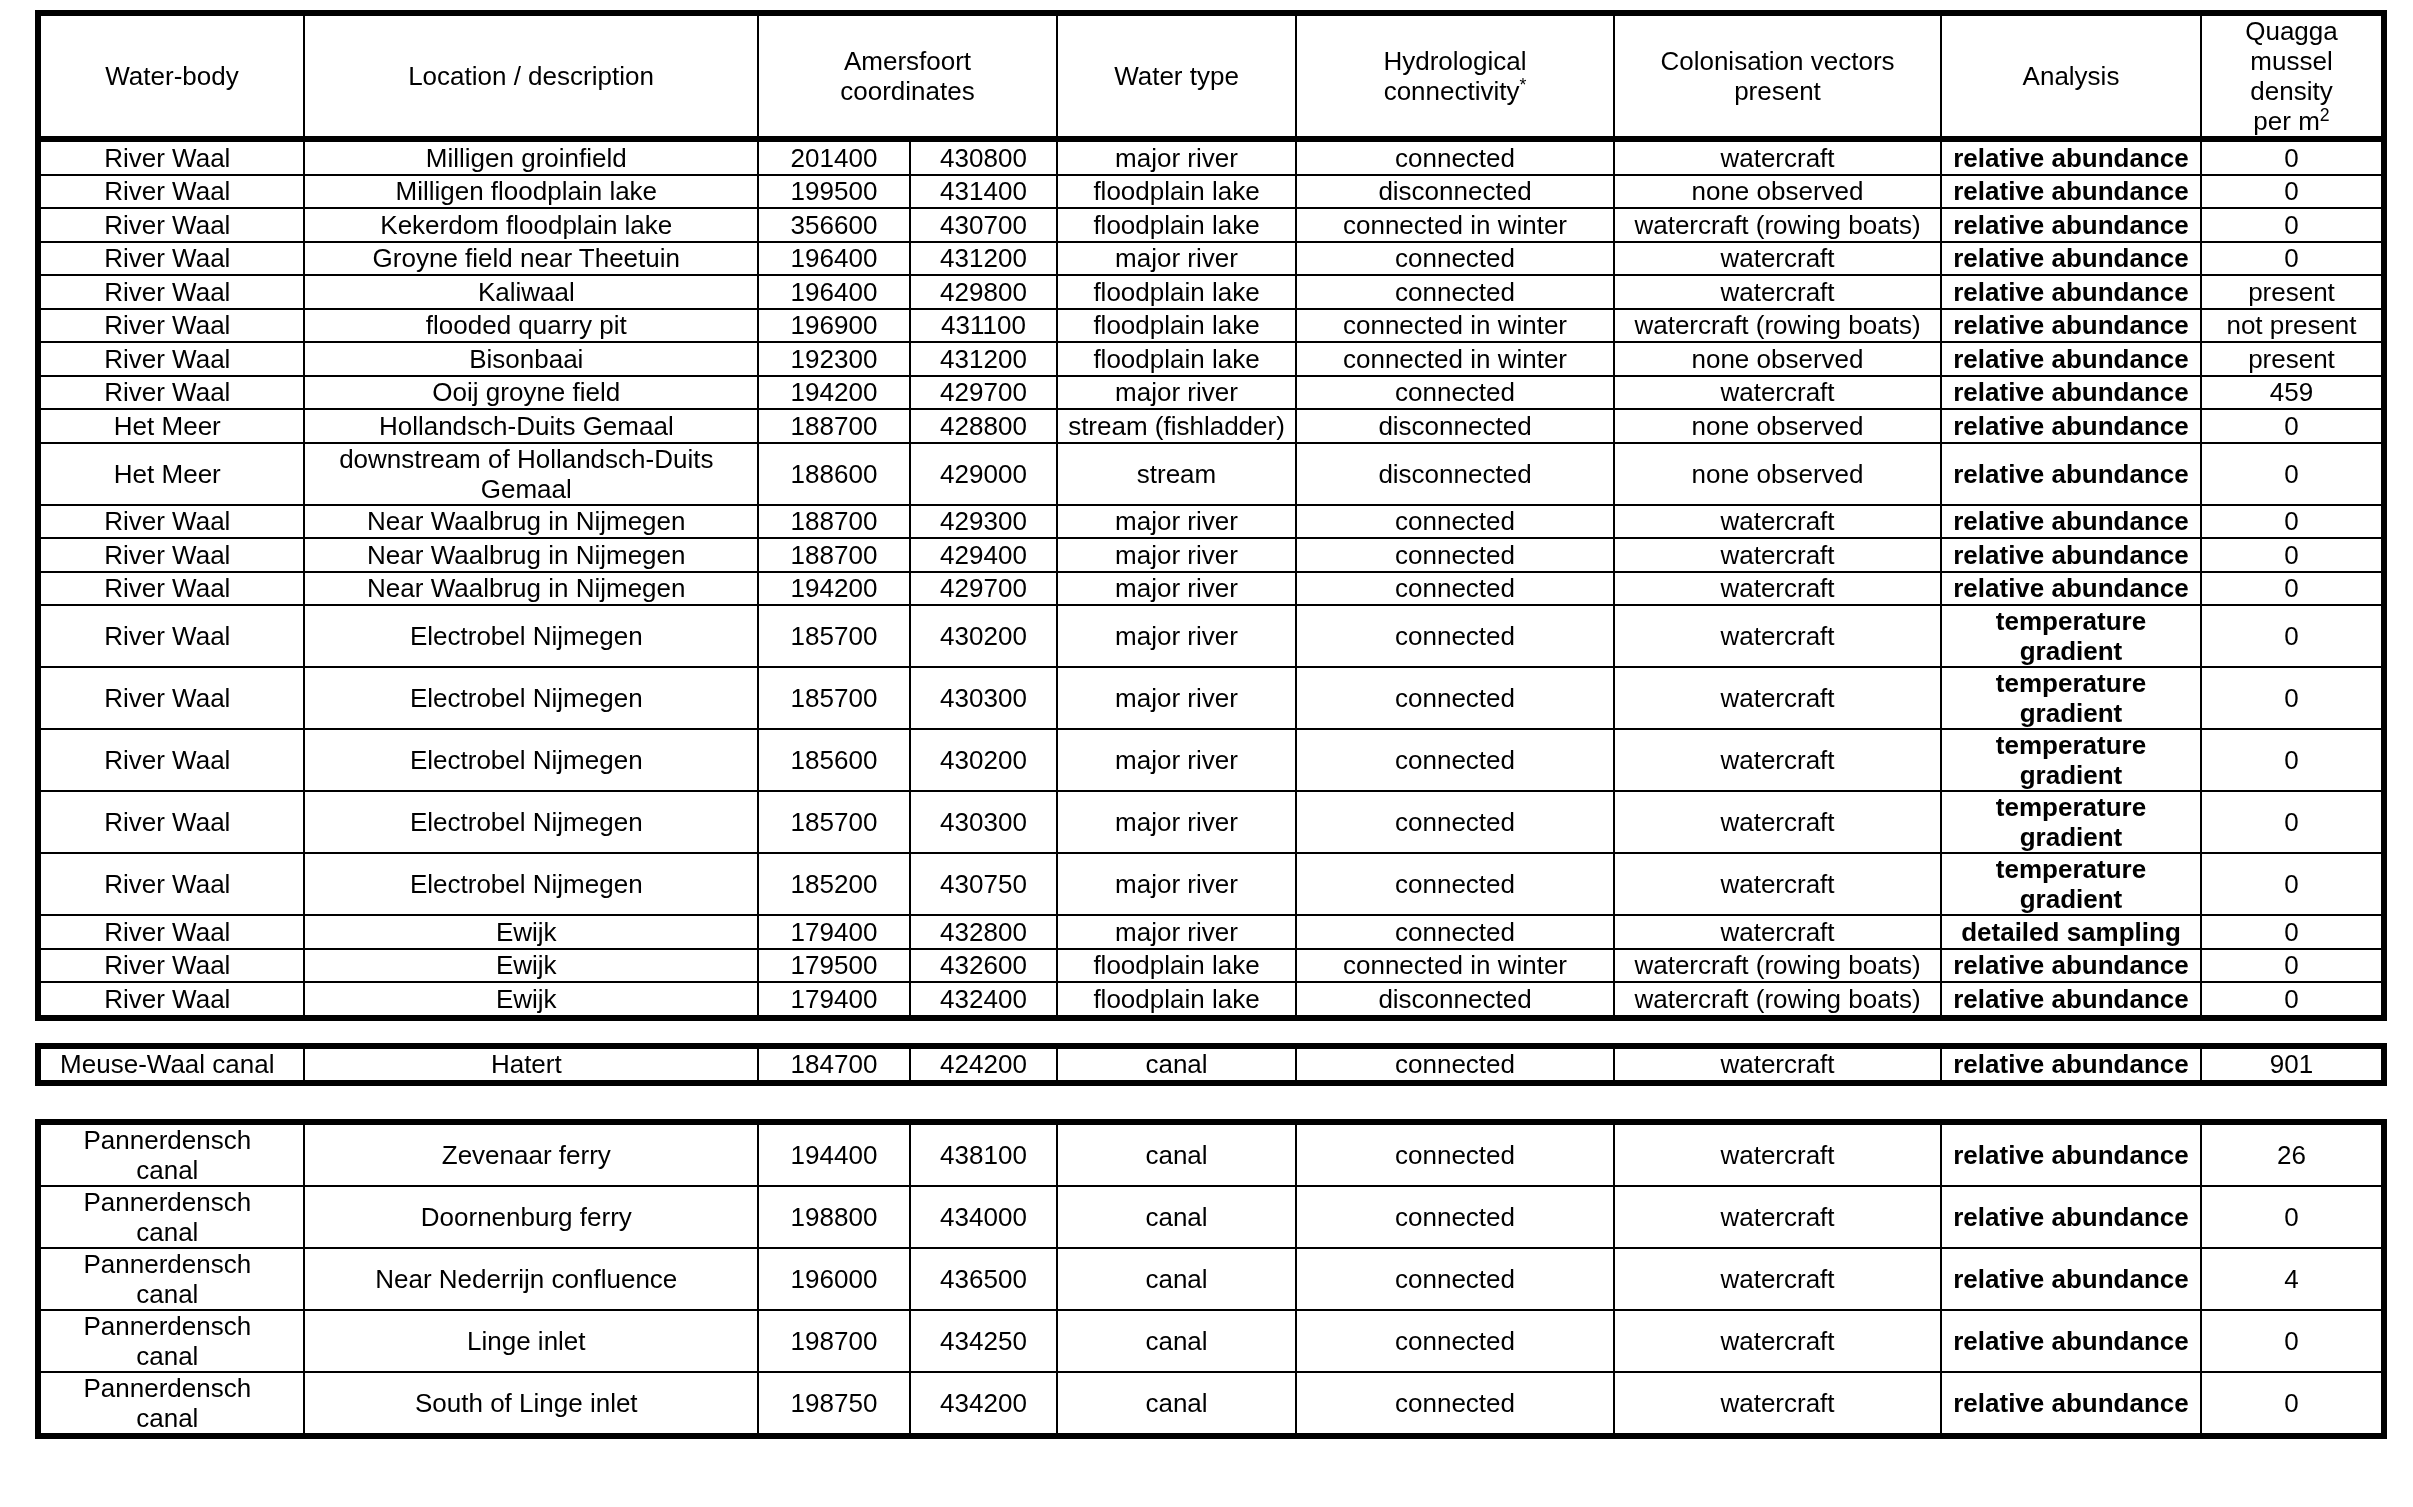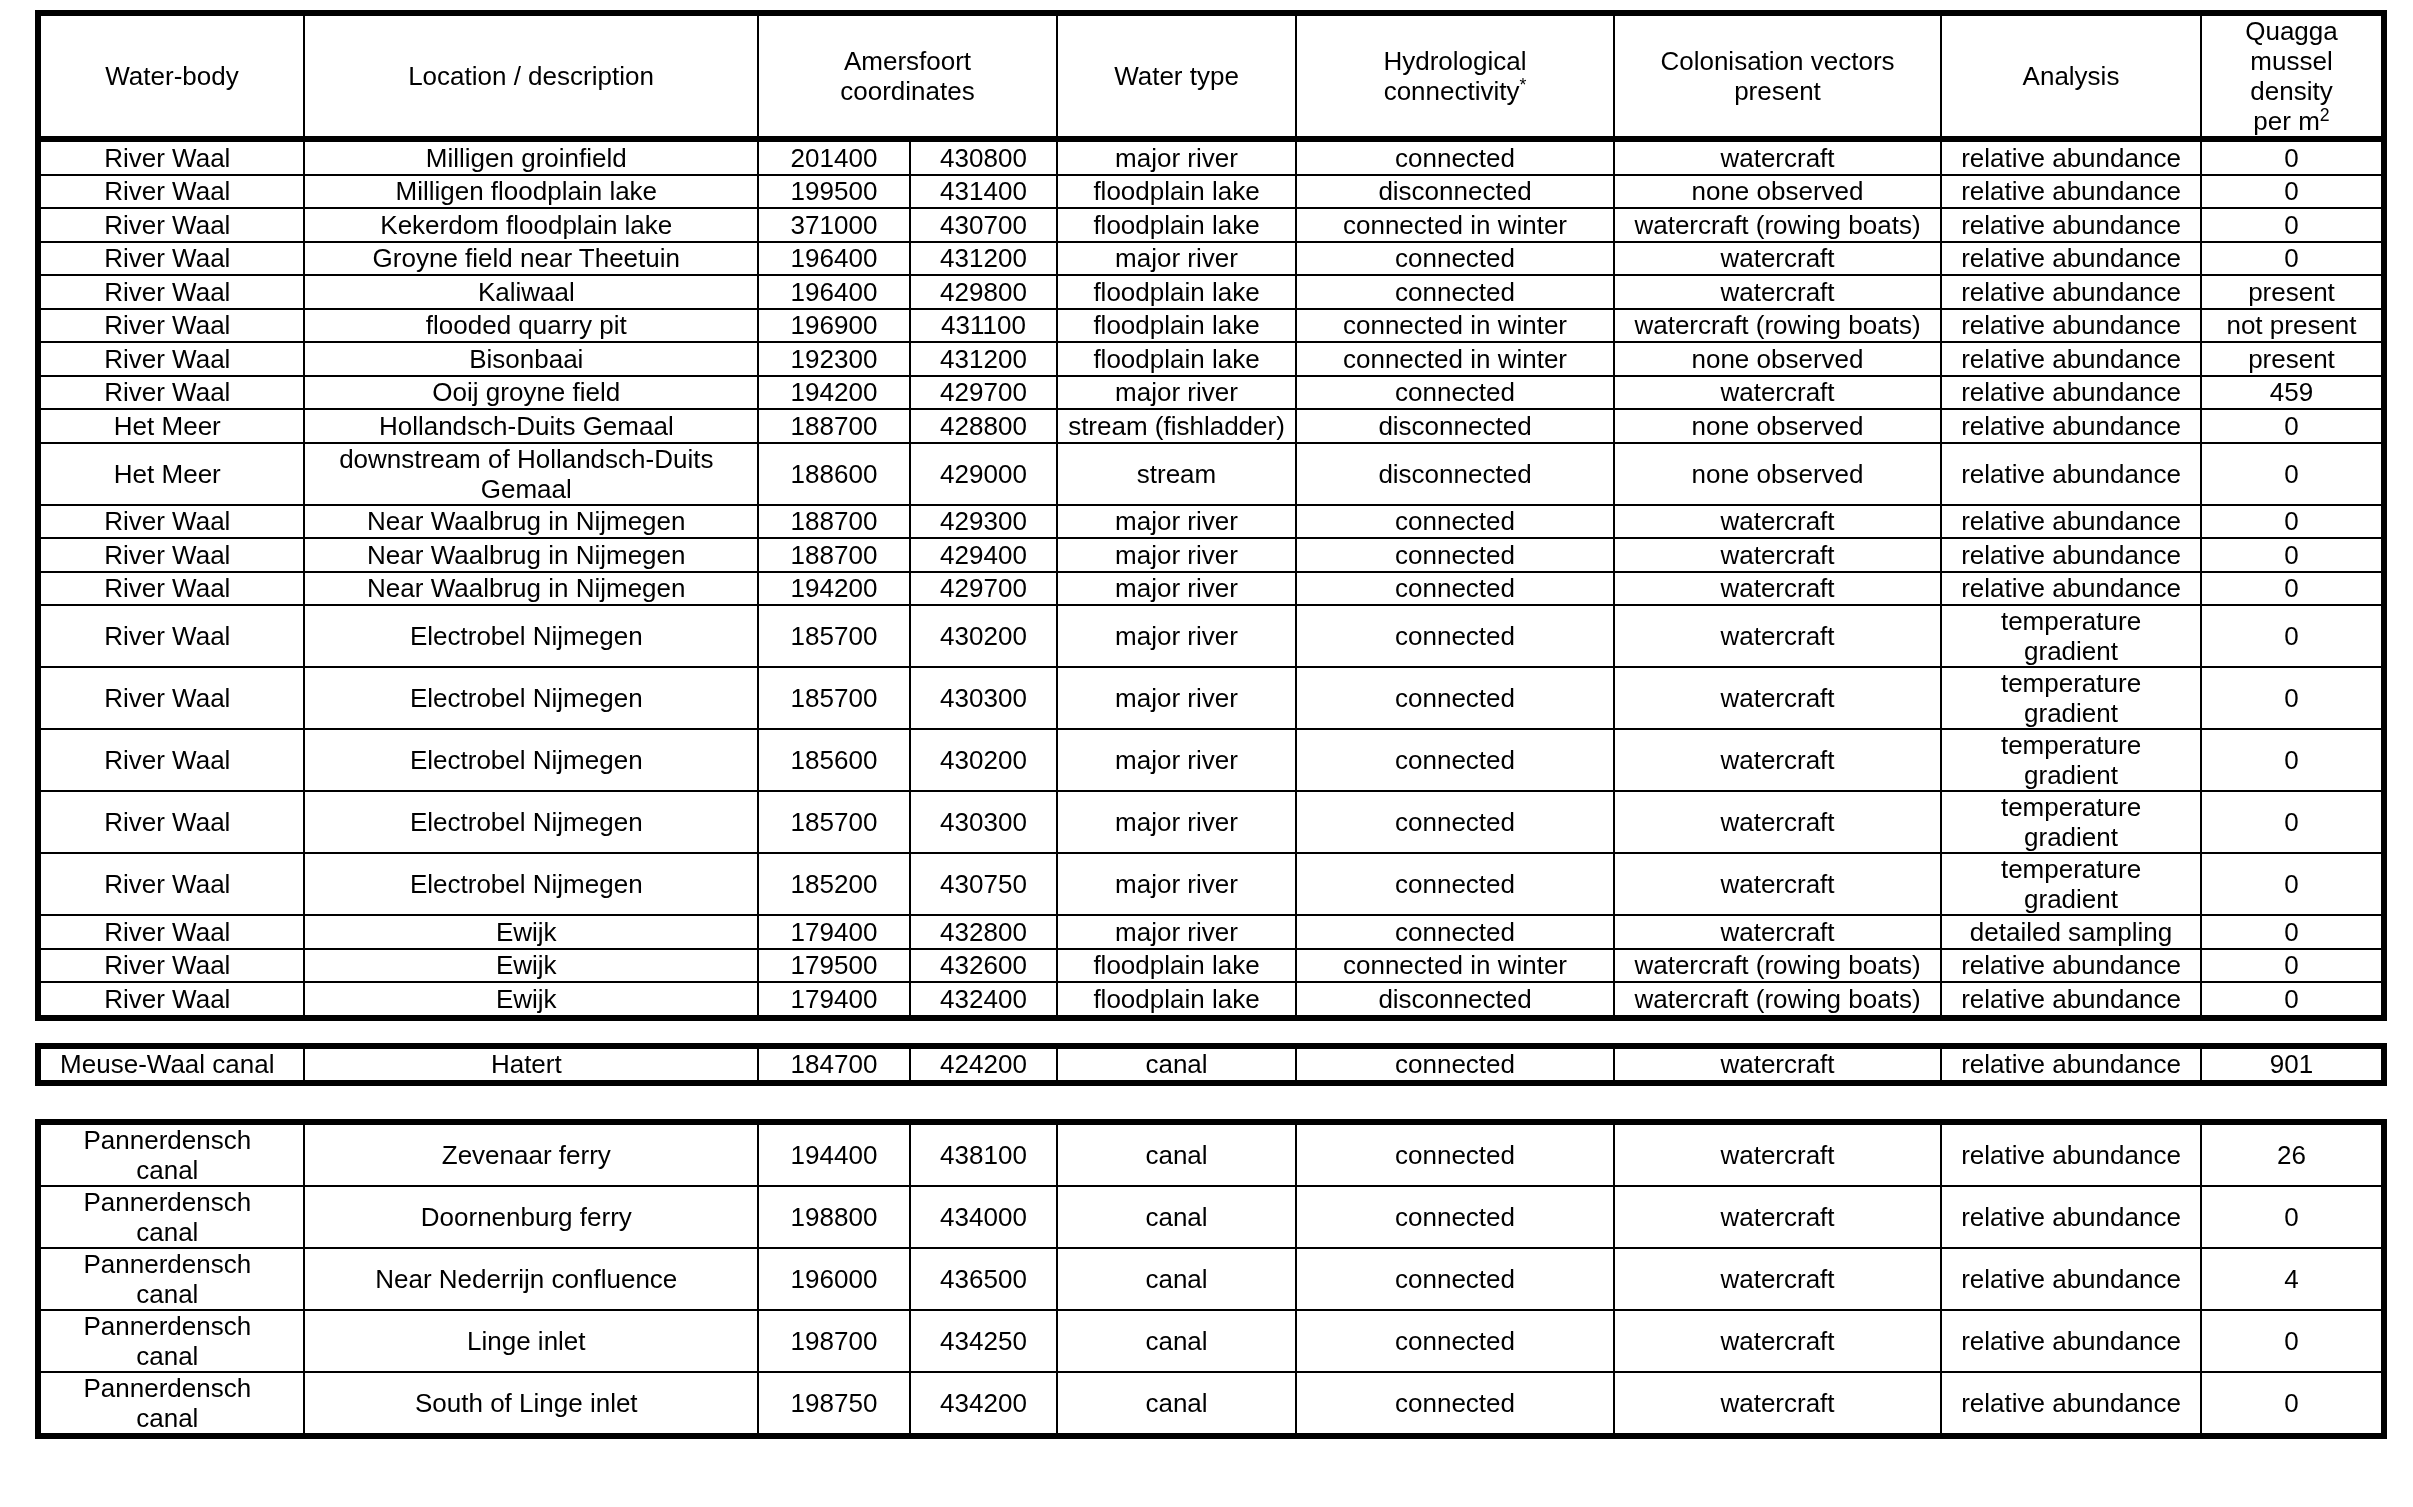--- a/index.html
+++ b/index.html
@@ -42,21 +42,21 @@
     text-align: center;
     height: 110px;
     padding: 0 16px;
     border-bottom: 6.3px solid #000;
   }
   .data-table td { height: 31.5px; }
 
   td.c-left   { text-align: center;   padding: 0 22px 0 12.6px; }
   td.c-center { text-align: center; padding: 0 6.3px; }
   td.c-wtype  { text-align: center; padding: 0 3px; }
-  td.c-anal   { text-align: center; padding: 0 11px; }
+  td.c-anal   { text-align: center; padding: 0 11px; font-weight: bold; }
 
   .hdr-narrow  { display: inline-block; max-width: 6.2em; }
   .hdr-xnarrow { display: inline-block; max-width: 4.3em; }
 
   sup.hdr-sup {
     font-size: 0.68em;
     line-height: 0;
     position: relative;
     top: -0.5em;
     vertical-align: baseline;
@@ -116,21 +116,21 @@
           <td class="c-center">431400</td>
           <td class="c-wtype">floodplain lake</td>
           <td class="c-center">disconnected</td>
           <td class="c-center">none observed</td>
           <td class="c-anal">relative abundance</td>
           <td class="c-center">0</td>
         </tr>
         <tr>
           <td class="c-left">River Waal</td>
           <td class="c-left">Kekerdom floodplain lake</td>
-          <td class="c-center">371000</td>
+          <td class="c-center">356600</td>
           <td class="c-center">430700</td>
           <td class="c-wtype">floodplain lake</td>
           <td class="c-center">connected in winter</td>
           <td class="c-center">watercraft (rowing boats)</td>
           <td class="c-anal">relative abundance</td>
           <td class="c-center">0</td>
         </tr>
         <tr>
           <td class="c-left">River Waal</td>
           <td class="c-left">Groyne field near Theetuin</td>

